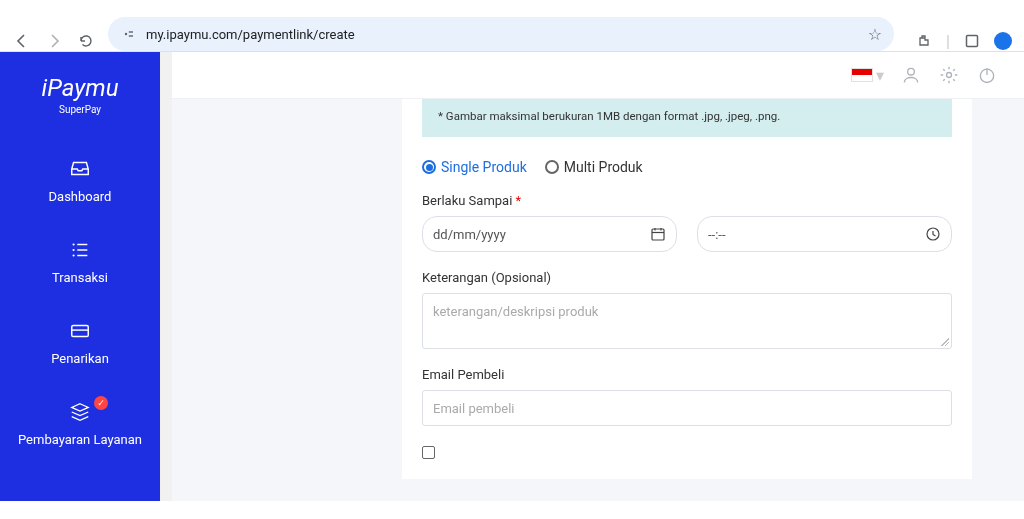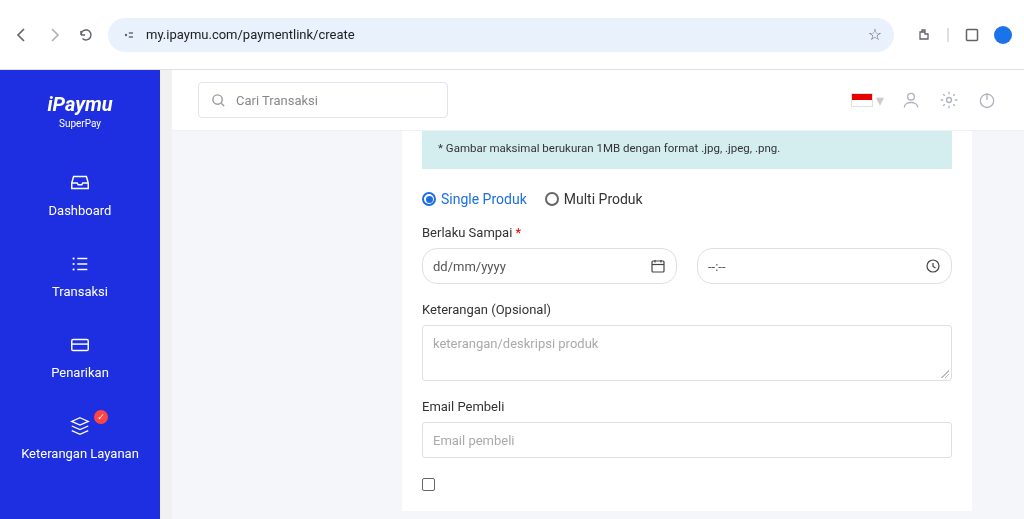--- a/index.html
+++ b/index.html
@@ -9,24 +9,24 @@
       font-family: -apple-system, BlinkMacSystemFont, "Segoe UI", Roboto, Arial, sans-serif;
     }
     body {
       background: #fff;
       width: 1024px;
       height: 519px;
       overflow: hidden;
     }
     
     .browser-chrome {
-      height: 70px;
+      height: 52px;
       background: #fff;
       display: flex;
-      align-items: center;
+      align-items: flex-end;
       border-bottom: 1px solid #e0e0e0;
       padding: 0 12px;
       gap: 12px;
     }
     .nav-btn {
       width: 20px;
       height: 20px;
       display: flex;
       align-items: center;
       justify-content: center;
@@ -91,22 +91,22 @@
     .sidebar {
       width: 160px;
       background: #1d2fe0;
       color: #fff;
       display: flex;
       flex-direction: column;
       align-items: center;
       padding-top: 8px;
     }
     .logo {
-      font-size: 20px;
-      font-weight: bold;
+      font-size: 24px;
+      font-weight: normal;
       font-style: italic;
       padding: 14px 0 2px;
     }
     .logo-sub {
       font-size: 10px;
       text-align: left;
       margin-bottom: 26px;
     }
     .nav-item {
       width: 100%;
@@ -412,35 +412,28 @@
       <div class="nav-label">Penarikan</div>
     </div>
 
     <div class="nav-item">
       <div class="badge">✓</div>
       <div class="nav-icon">
         <svg width="22" height="22" viewBox="0 0 24 24">
             <path d="M12 3l9 4-9 4-9-4z M3 12l9 4 9-4 M3 17l9 4 9-4" stroke="#fff" stroke-width="1.4" fill="none"></path>
           </svg>
       </div>
-      <div class="nav-label">Keterangan Layanan</div>
+      <div class="nav-label">Pembayaran Layanan</div>
     </div>
   </div>
 
   <div class="scroll-edge"></div>
 
   <div class="content">
     <div class="topbar">
-      <div class="search-box">
-        <svg width="15" height="15" viewBox="0 0 16 16">
-            <circle cx="7" cy="7" r="5" stroke="#999" stroke-width="1.5" fill="none"></circle>
-            <line x1="11" y1="11" x2="14" y2="14" stroke="#999" stroke-width="1.5"></line>
-          </svg>
-        <span>Cari Transaksi</span>
-      </div>
       <div class="topbar-spacer"></div>
       <div class="flag-wrap">
         <div class="flag"></div>
         <span>▾</span>
       </div>
       <div class="top-icon">
         <svg width="20" height="20" viewBox="0 0 24 24">
             <circle cx="12" cy="8" r="4" stroke="#b0b3bd" stroke-width="1.6" fill="none"></circle>
             <path d="M4 21c0-4 4-6 8-6s8 2 8 6" stroke="#b0b3bd" stroke-width="1.6" fill="none"></path>
           </svg>

